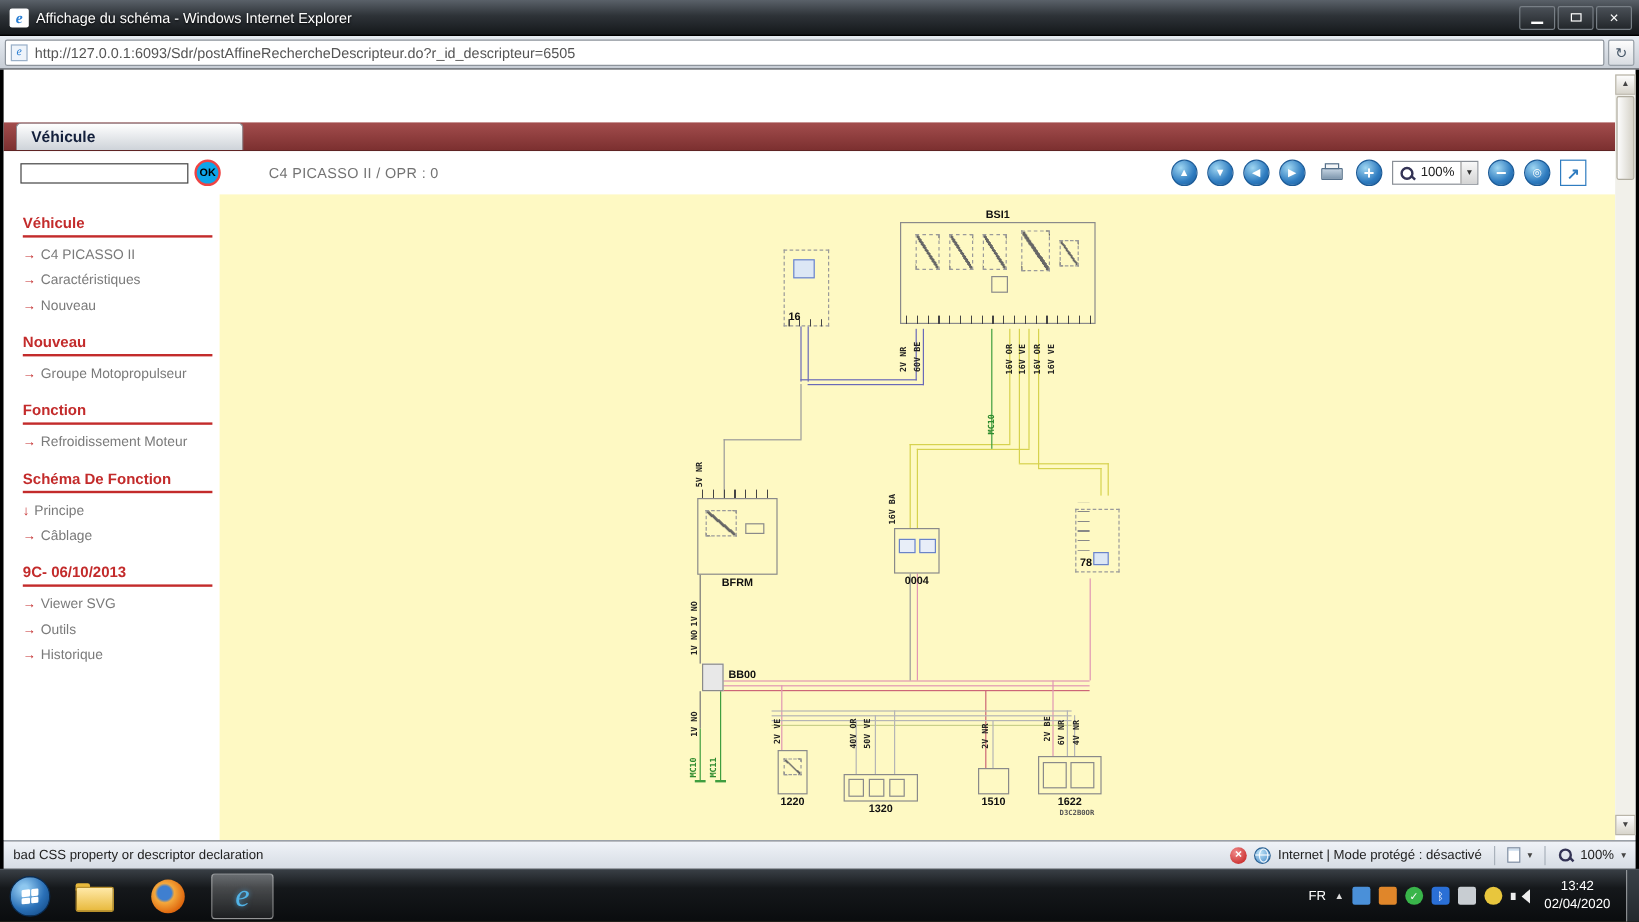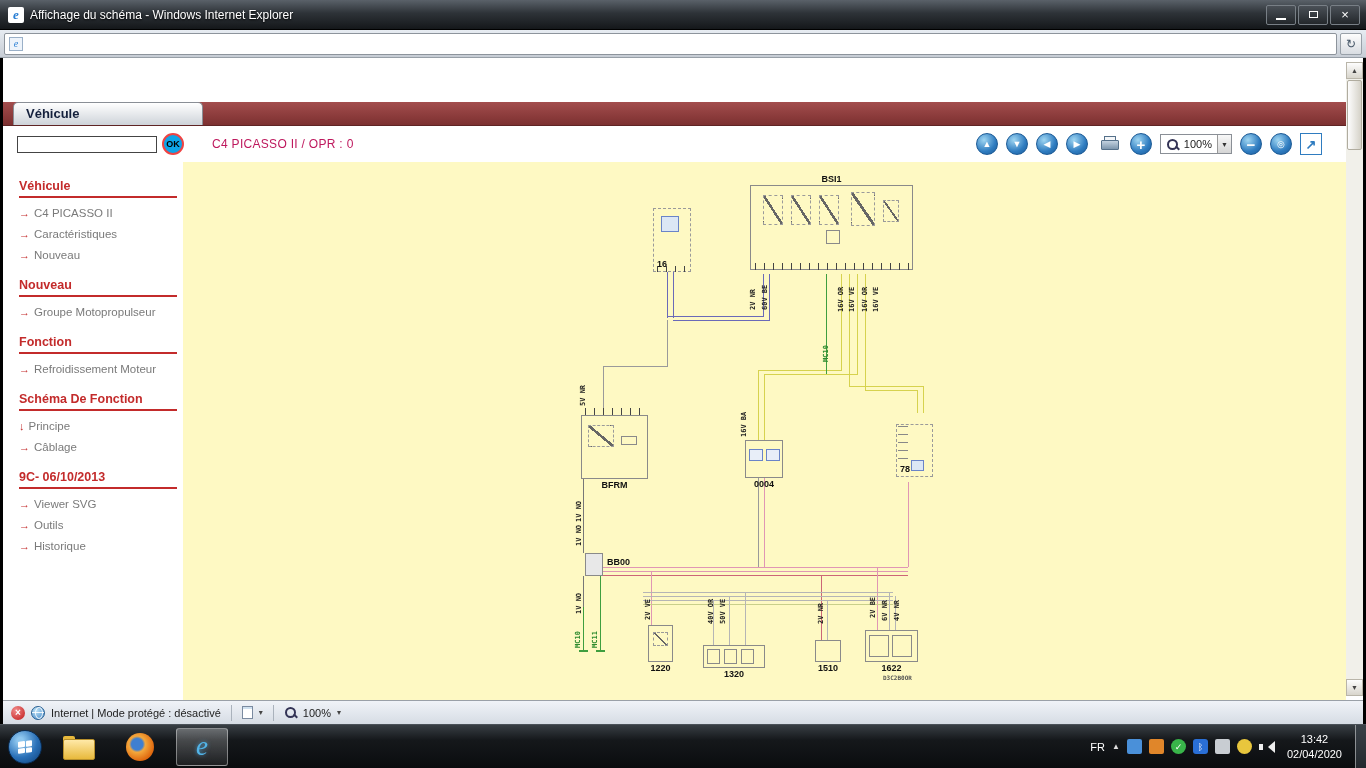--- a/index.html
+++ b/index.html
@@ -28,21 +28,21 @@
   .brand-logo{position:absolute;left:26px;top:2px}
   .logo-frag{position:absolute;left:58px;top:4px;font-size:11px;color:#333;font-weight:bold}
   .app-title{position:absolute;left:95px;top:17px;font-size:13.5px;color:#111}
 
   .tabbar{position:absolute;top:44px;left:0;right:17px;height:24px;background:linear-gradient(#a34d4d,#7c3030);border-bottom:1px solid #5f2424}
   .tab{position:absolute;left:10px;top:0;bottom:0;width:190px;background:linear-gradient(#ffffff,#ced3d9);border:1px solid #8a8f96;border-bottom:none;border-radius:5px 5px 0 0;color:#14203c;font-weight:bold;font-size:13px;line-height:22px;padding-left:12px;cursor:pointer}
 
   .toolbar{position:absolute;top:68px;left:0;right:17px;height:36px;background:#fff;display:flex;align-items:center}
   .search-input{width:140px;height:17px;border:1px solid #444;margin-left:14px;font-size:11px;padding:0 3px}
   .ok-btn{width:22px;height:22px;border-radius:50%;border:2px solid #ef4444;background:#0ea5e9;font-size:9px;font-weight:bold;margin-left:5px;cursor:pointer}
-  .breadcrumb{margin-left:28px;font-size:12px;color:#be185d;letter-spacing:.3px;white-space:nowrap}
+  .breadcrumb{margin-left:40px;font-size:12px;color:#737373;letter-spacing:.3px;white-space:nowrap}
   .tool-icons{margin-left:auto;display:flex;align-items:center;gap:8px;padding-right:24px}
   .nav-btn{width:22px;height:22px;border-radius:50%;background:radial-gradient(circle at 35% 30%,#9fd6f2,#2f7cc0 60%,#1b5a96);border:1px solid #1b5a96;color:#fff;font-size:9px;display:flex;align-items:center;justify-content:center;cursor:pointer}
   .nav-btn.pm{font-size:15px;font-weight:bold}
   .print-btn{width:26px;height:22px;display:flex;align-items:center;justify-content:center;cursor:pointer}
   .printer{width:16px;height:12px;position:relative}
   .printer::before{content:"";position:absolute;left:3px;top:-2px;width:10px;height:4px;background:#f4f6f8;border:1px solid #55708a}
   .printer::after{content:"";position:absolute;left:0;top:2px;width:16px;height:8px;background:linear-gradient(#c3d2e0,#7d96ad);border:1px solid #55708a;border-radius:1px}
   .zoom-select{height:20px;border:1px solid #8a8f96;background:#fff;display:flex;align-items:center;padding:0 0 0 5px;gap:5px;font-size:11px;color:#222;cursor:pointer}
   .dd{font-size:7px;color:#333;background:linear-gradient(#f8f8f8,#d5d5d5);border-left:1px solid #999;width:14px;height:18px;display:flex;align-items:center;justify-content:center}
   .mag-icon{width:13px;height:13px;position:relative;display:inline-block;flex:none}
@@ -130,20 +130,21 @@
     <div class="win-btn">
         <div class="max-glyph"></div>
       </div>
     <div class="win-btn">×</div>
   </div>
 </div>
 
 <div class="addressbar">
   <div class="addr-input">
     <span class="ie-page-icon">e</span>
+    <span class="addr-text">http://127.0.0.1:6093/Sdr/postAffineRechercheDescripteur.do?r_id_descripteur=6505</span>
   </div>
   <div class="addr-btn">↻</div>
 </div>
 
 <div class="page">
 
 
   <div class="tabbar">
     <div class="tab">Véhicule</div>
   </div>
@@ -320,20 +321,21 @@
     </div>
 
   <div class="scrollbar">
     <div class="sb-btn sb-up">▲</div>
     <div class="sb-thumb"></div>
     <div class="sb-btn sb-down">▼</div>
   </div>
 </div>
 
 <div class="statusbar">
+  <span class="status-msg">bad CSS property or descriptor declaration</span>
   <div class="status-right">
     <span class="err-icon">×</span>
     <span class="globe-icon"></span>
     <span class="zone-text">Internet | Mode protégé : désactivé</span>
     <span class="sep"></span>
     <span class="page-icon"></span>
     <span class="caret">▾</span>
     <span class="sep"></span>
     <span class="mag-icon"></span>
     <span class="zoom-text">100%</span>

